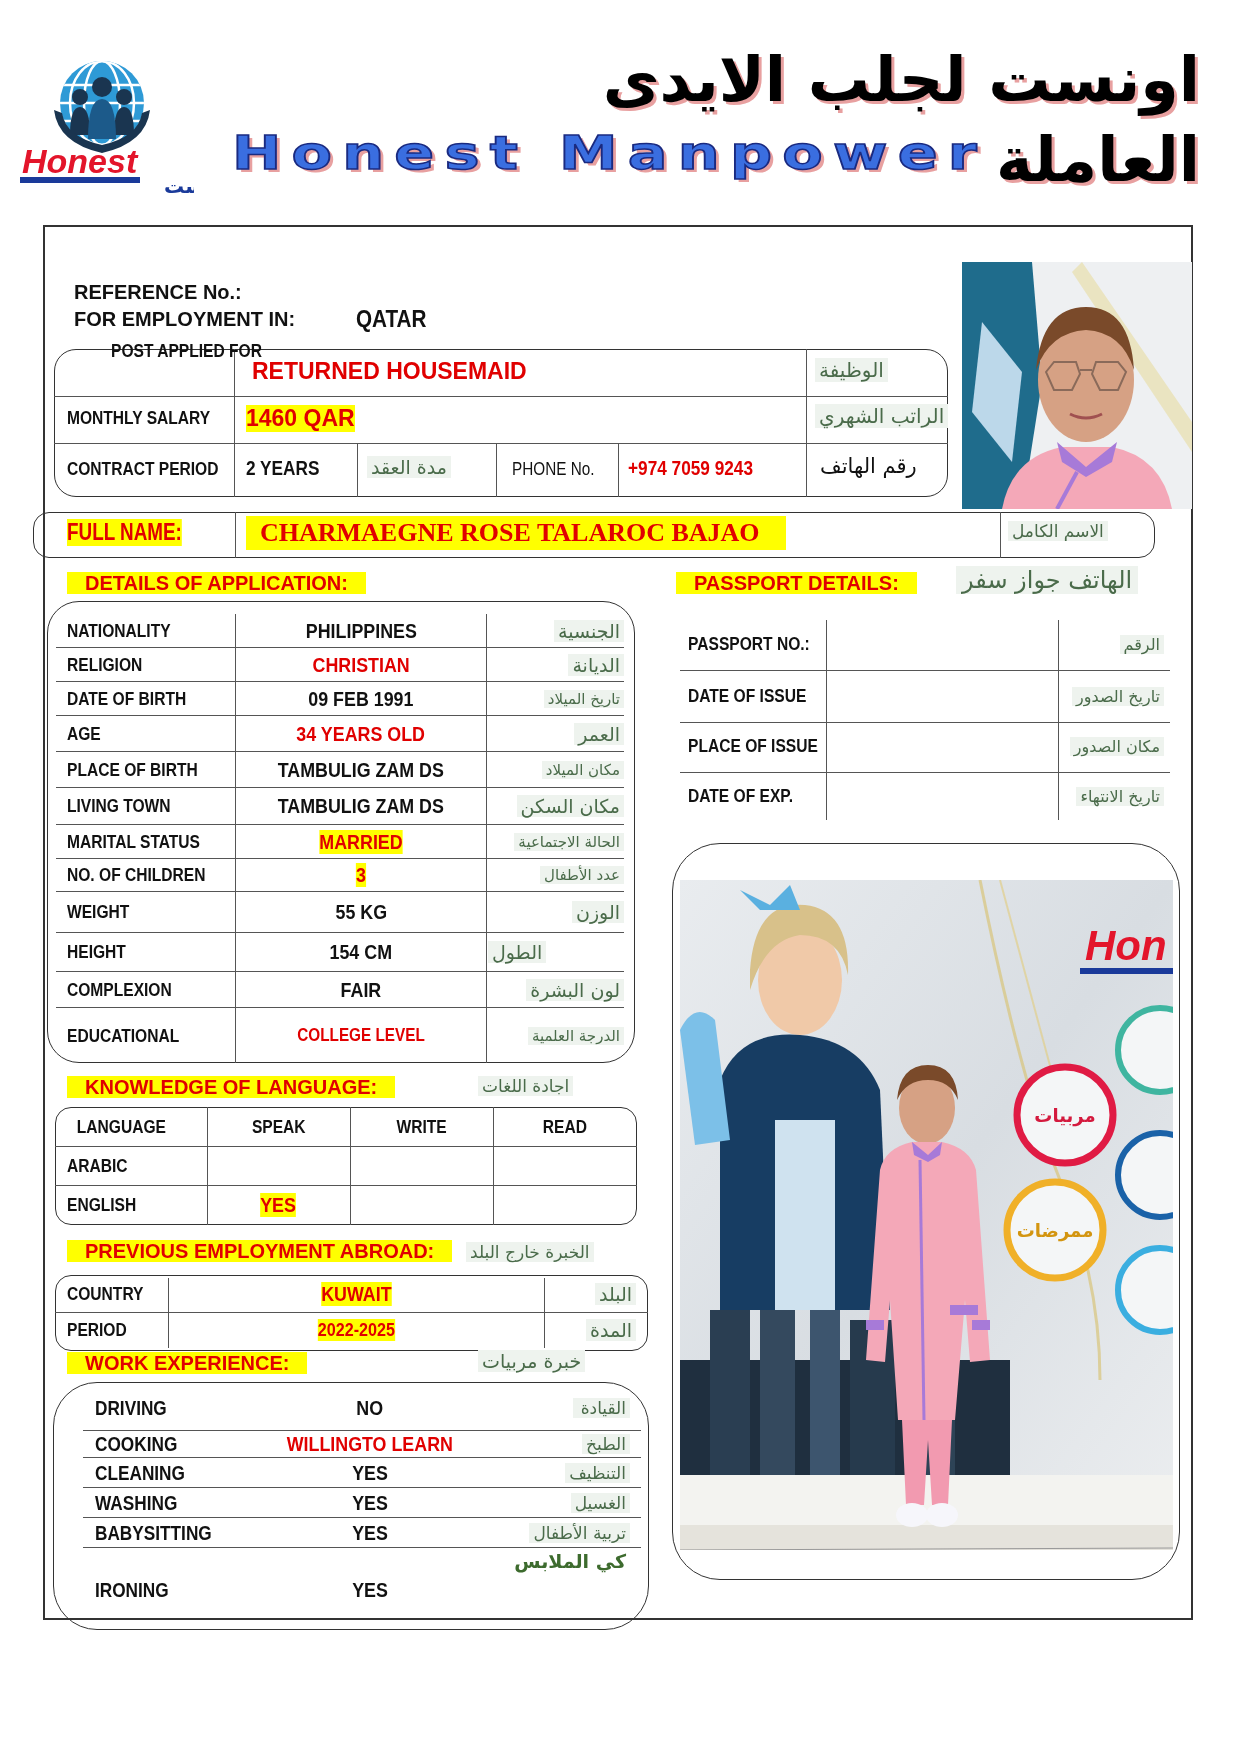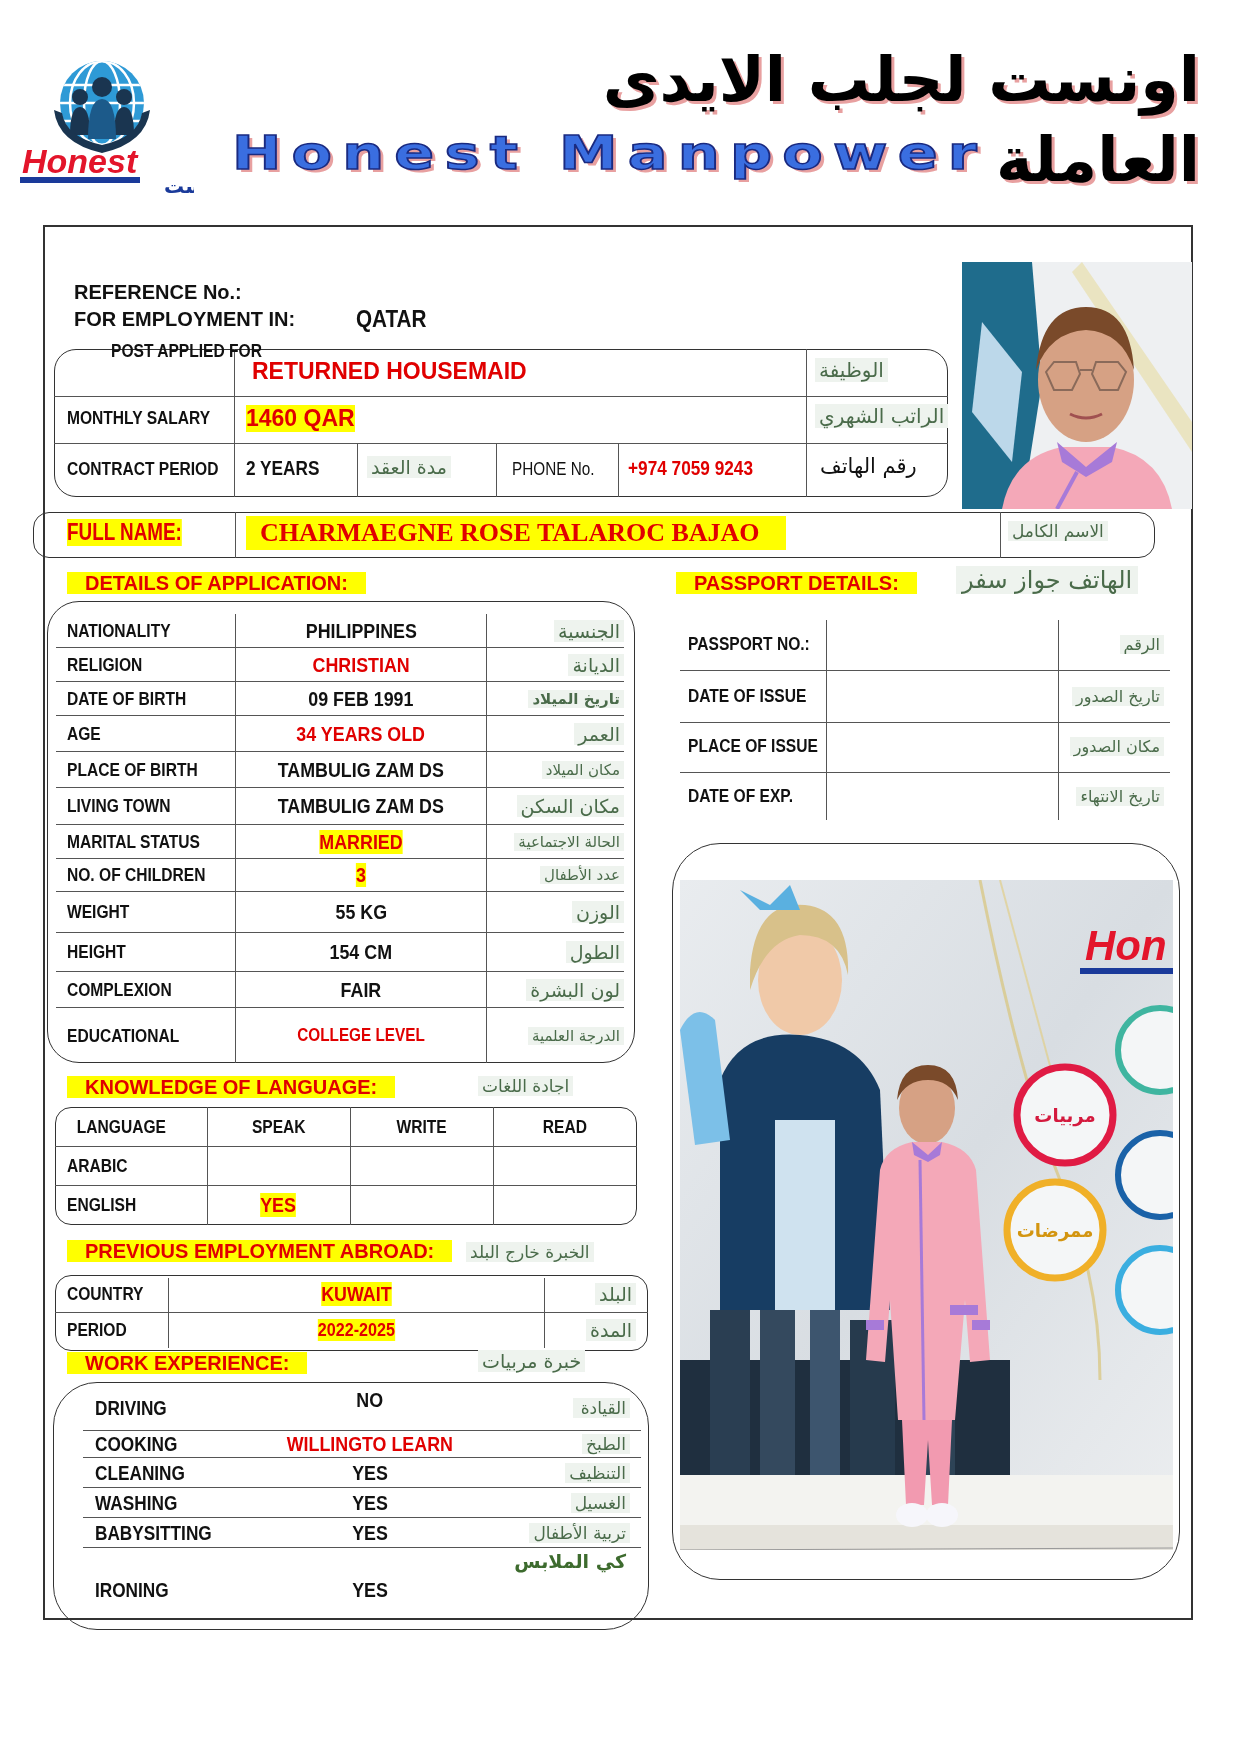--- a/index.html
+++ b/index.html
@@ -152,21 +152,21 @@
       </div>
       <div class="hline" style="left:56px; top:681px; width:568px;"></div>
     </div>
     <div>
       <div class="abs" style="left:67px; top:682px; height:33px; display:flex; align-items:center;">
         <span class="lbl">DATE OF BIRTH</span>
       </div>
       <div class="abs" style="left:236px; width:250px; top:682px; height:33px; display:flex; align-items:center; justify-content:center;">
         <span class="val" style="">09 FEB 1991</span>
       </div>
-      <div class="abs" style="left:488px; width:136px; top:682px; height:33px; display:flex; align-items:center; justify-content:flex-end;font-weight:bold;">
+      <div class="abs" style="left:488px; width:136px; top:682px; height:33px; display:flex; align-items:center; justify-content:flex-end;">
         <span class="ar" style="font-size:15px;">تاريخ الميلاد</span>
       </div>
       <div class="hline" style="left:56px; top:715px; width:568px;"></div>
     </div>
     <div>
       <div class="abs" style="left:67px; top:716px; height:35px; display:flex; align-items:center;">
         <span class="lbl">AGE</span>
       </div>
       <div class="abs" style="left:236px; width:250px; top:716px; height:35px; display:flex; align-items:center; justify-content:center;">
         <span class="val red" style="">34 YEARS OLD</span>
@@ -236,21 +236,21 @@
       </div>
       <div class="hline" style="left:56px; top:932px; width:568px;"></div>
     </div>
     <div>
       <div class="abs" style="left:67px; top:933px; height:38px; display:flex; align-items:center;">
         <span class="lbl">HEIGHT</span>
       </div>
       <div class="abs" style="left:236px; width:250px; top:933px; height:38px; display:flex; align-items:center; justify-content:center;">
         <span class="val" style="">154 CM</span>
       </div>
-      <div class="abs" style="left:488px; width:136px; top:933px; height:38px; display:flex; align-items:center; justify-content:flex-end;">
+      <div class="abs" style="left:488px; width:136px; top:933px; height:38px; display:flex; align-items:center; ">
         <span class="ar" style="font-size:19px;">الطول</span>
       </div>
       <div class="hline" style="left:56px; top:971px; width:568px;"></div>
     </div>
     <div>
       <div class="abs" style="left:67px; top:972px; height:35px; display:flex; align-items:center;">
         <span class="lbl">COMPLEXION</span>
       </div>
       <div class="abs" style="left:236px; width:250px; top:972px; height:35px; display:flex; align-items:center; justify-content:center;">
         <span class="val" style="">FAIR</span>
@@ -406,21 +406,21 @@
   </div>
 
 <div class="abs" style="left:67px; top:1352px;"><span class="sec">WORK EXPERIENCE:</span></div>
 <div class="abs" style="left:478px; top:1350px;"><span class="ar" style="font-size:19px;">خبرة مربيات</span></div>
 <div class="rbox" style="left:53px; top:1382px; width:596px; height:248px; border-radius:44px;"></div>
 <div id="work-rows">
     <div>
       <div class="abs" style="left:95px; top:1388px; height:40px; display:flex; align-items:center;">
         <span class="lbl" style="font-size:21px;">DRIVING</span>
       </div>
-      <div class="abs" style="left:240px; width:260px; top:1388px; height:40px; display:flex; justify-content:center;">
+      <div class="abs" style="left:240px; width:260px; top:1388px; height:40px; display:flex; align-items:center; justify-content:center;">
         <span class="val">NO</span>
       </div>
       <div class="abs" style="left:500px; width:130px; top:1388px; height:40px; display:flex; align-items:center; justify-content:flex-end;">
         <span class="ar" style="font-size:17px;padding-left:8px; ">القيادة</span>
       </div>
       <div class="hline" style="left:83px; top:1430px; width:558px;"></div>
     </div>
     <div>
       <div class="abs" style="left:95px; top:1430px; height:27px; display:flex; align-items:center;">
         <span class="lbl" style="font-size:21px;">COOKING</span>

